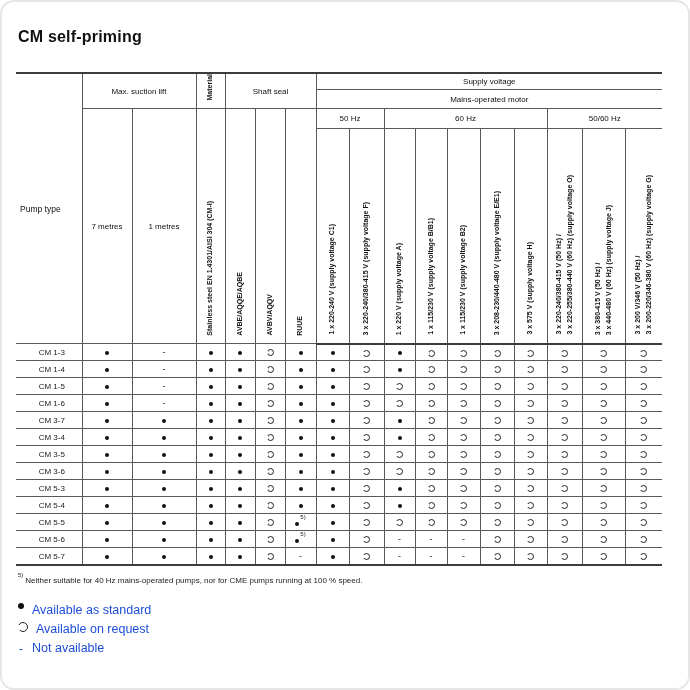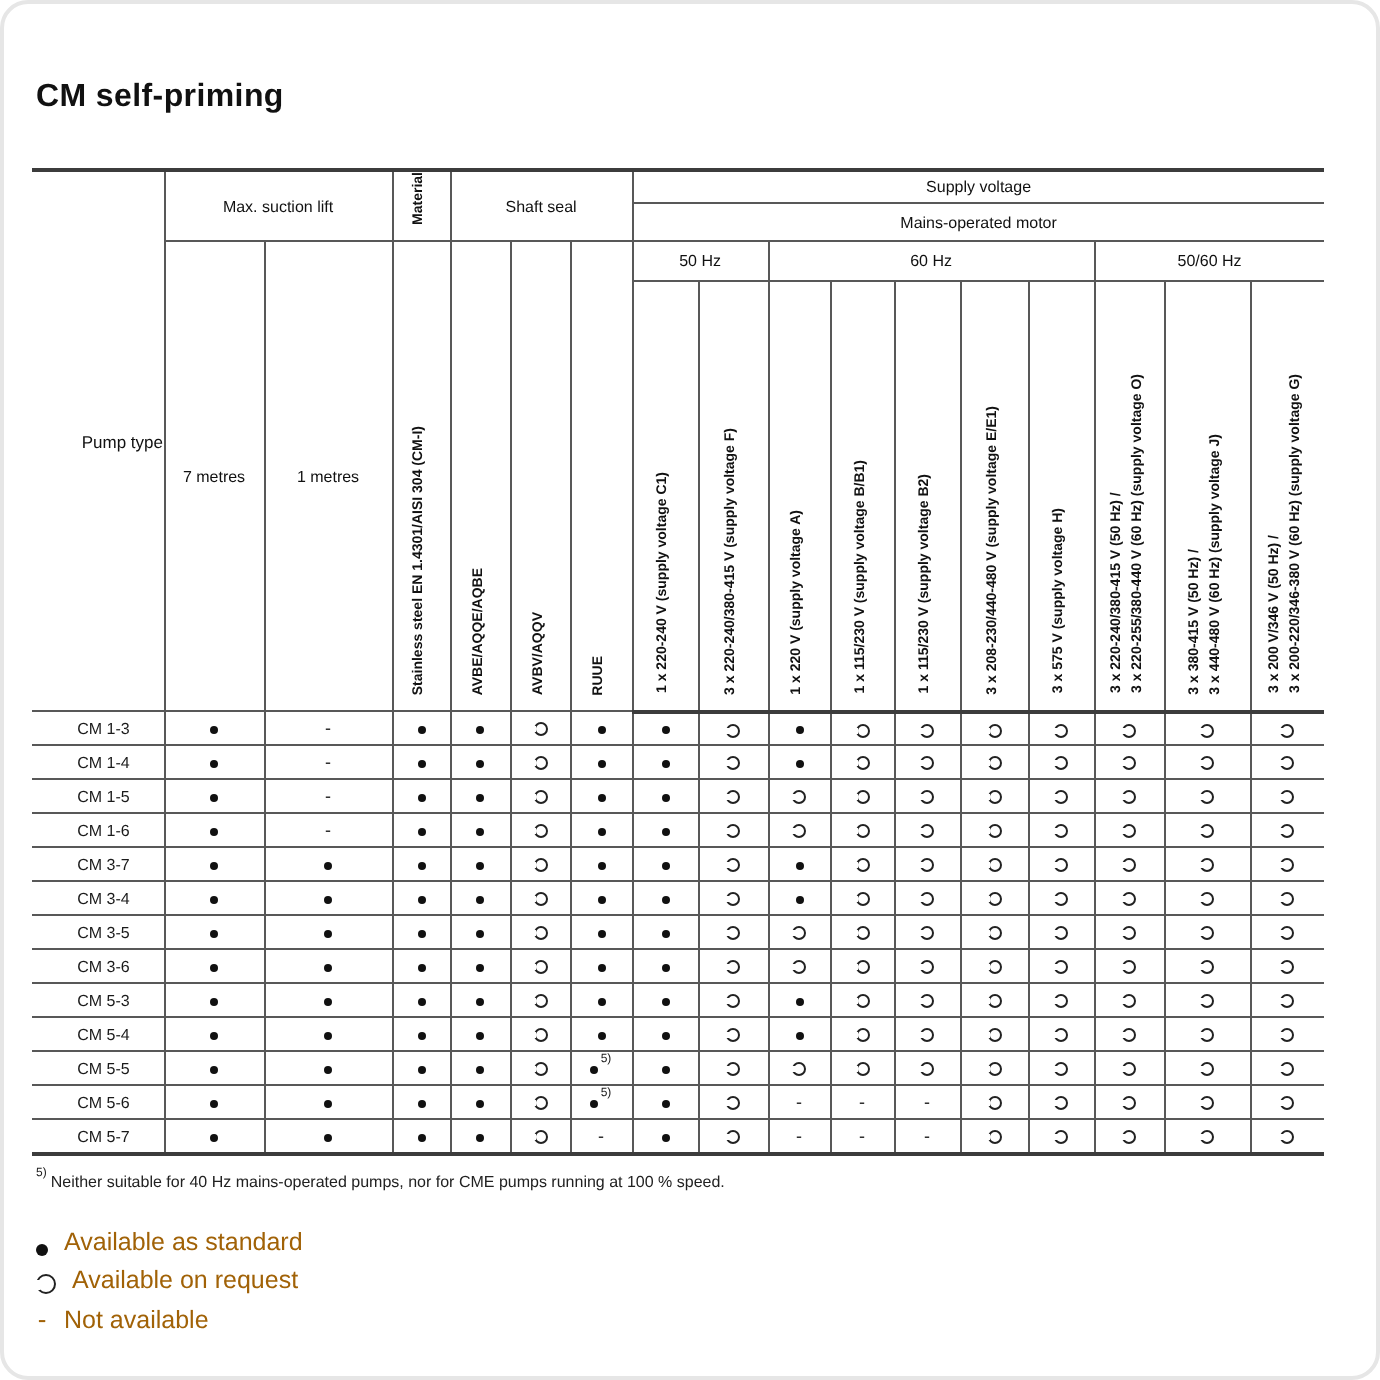--- a/index.html
+++ b/index.html
@@ -2,36 +2,36 @@
 <html><head>
 <meta charset="utf-8">
 <style>
   * { margin:0; padding:0; box-sizing:border-box; }
   html,body { background:#fff; }
   .page {
     position:relative; width:690px; height:690px; background:#fff;
     border:2px solid #e6e6e6; border-radius:14px; overflow:hidden;
     font-family:"Liberation Sans","DejaVu Sans",sans-serif; color:#1a1a1a;
   }
-  .doc { padding:14px 16px 0 14px;margin-top:12px; }
+  .doc { padding:14px 16px 0 14px; }
   .title { font-size:16px; font-weight:bold; letter-spacing:.2px; margin:12px 0 0 2px; color:#111; }
 
   table.avail {
     border-collapse:collapse; table-layout:fixed; width:646px; margin-top:26px;
     border-top:2px solid #3c3c3c; border-bottom:2px solid #3c3c3c;
   }
   table.avail th, table.avail td { border:1px solid #585858; font-weight:normal; }
   
   table.avail tr > *:first-child { border-left:none; }
   table.avail tr > *:last-child { border-right:none; }
 
   thead th { font-weight:bold; font-size:8px; vertical-align:middle; color:#111; }
   tr.h1 { height:16px; }  tr.h2 { height:18px; }  tr.h3 { height:20px; }  tr.h4 { height:215px; }
   tr.h4 > th { border-bottom:2px solid #3c3c3c; }
-  th.pumptype-cell { vertical-align:middle; text-align:right; padding-left:4px; font-size:8.5px; border-bottom:2px solid #3c3c3c; }
+  th.pumptype-cell { vertical-align:middle; text-align:left; padding-left:4px; font-size:8.5px; border-bottom:2px solid #3c3c3c; }
 
   th.vh { vertical-align:bottom; text-align:center; padding-bottom:6px; }
   .vtext { display:inline-block; writing-mode:vertical-rl; transform:rotate(180deg);
            font-size:7px; font-weight:bold; line-height:1.5; white-space:nowrap; text-align:left; }
   .vtext div { white-space:nowrap; }
 
   tbody tr { height:17px; }
   tbody td { font-size:8px; text-align:center; vertical-align:middle; padding:0;
              border-top:1px solid #9a9a9a; border-bottom:1px solid #9a9a9a; }
   tbody td.pump { text-align:center; padding-left:6px; white-space:nowrap; }
@@ -40,21 +40,21 @@
   .sym-circ { display:inline-block; width:7px; height:7px; border:1px solid #222; border-radius:50%;
               background:#fff; position:relative; vertical-align:middle; }
   .sym-circ::after { content:""; position:absolute; left:-2px; top:1px; width:2.5px; height:3px; background:#fff; }
   td.dash { font-size:9px; }
   sup.cell-sup { font-size:6px; position:relative; top:-3px; margin-left:1px; }
 
   .footnote { margin:8px 0 0 2px; font-size:8px; color:#222; }
   .footnote sup { font-size:6px; position:relative; top:-2px; margin-right:2px; }
 
   .legend { margin:18px 0 0 2px; }
-  .legend-item { display:flex; align-items:flex-end; gap:8px; font-size:12.5px; color:#a16207; margin-bottom:5px; }
+  .legend-item { display:flex; align-items:flex-start; gap:8px; font-size:12.5px; color:#1d4ed8; margin-bottom:5px; }
   .sym-dot.lg { width:6px; height:6px; }
   .sym-circ.lg { width:10px; height:10px; border-width:1.4px; }
   .sym-circ.lg::after { left:-2px; top:2px; width:3px; height:5px; }
   .dash-lg { font-size:13px; width:6px; text-align:center; }
 </style>
 </head>
 <body>
 
 <div class="page">
   <div class="doc">

